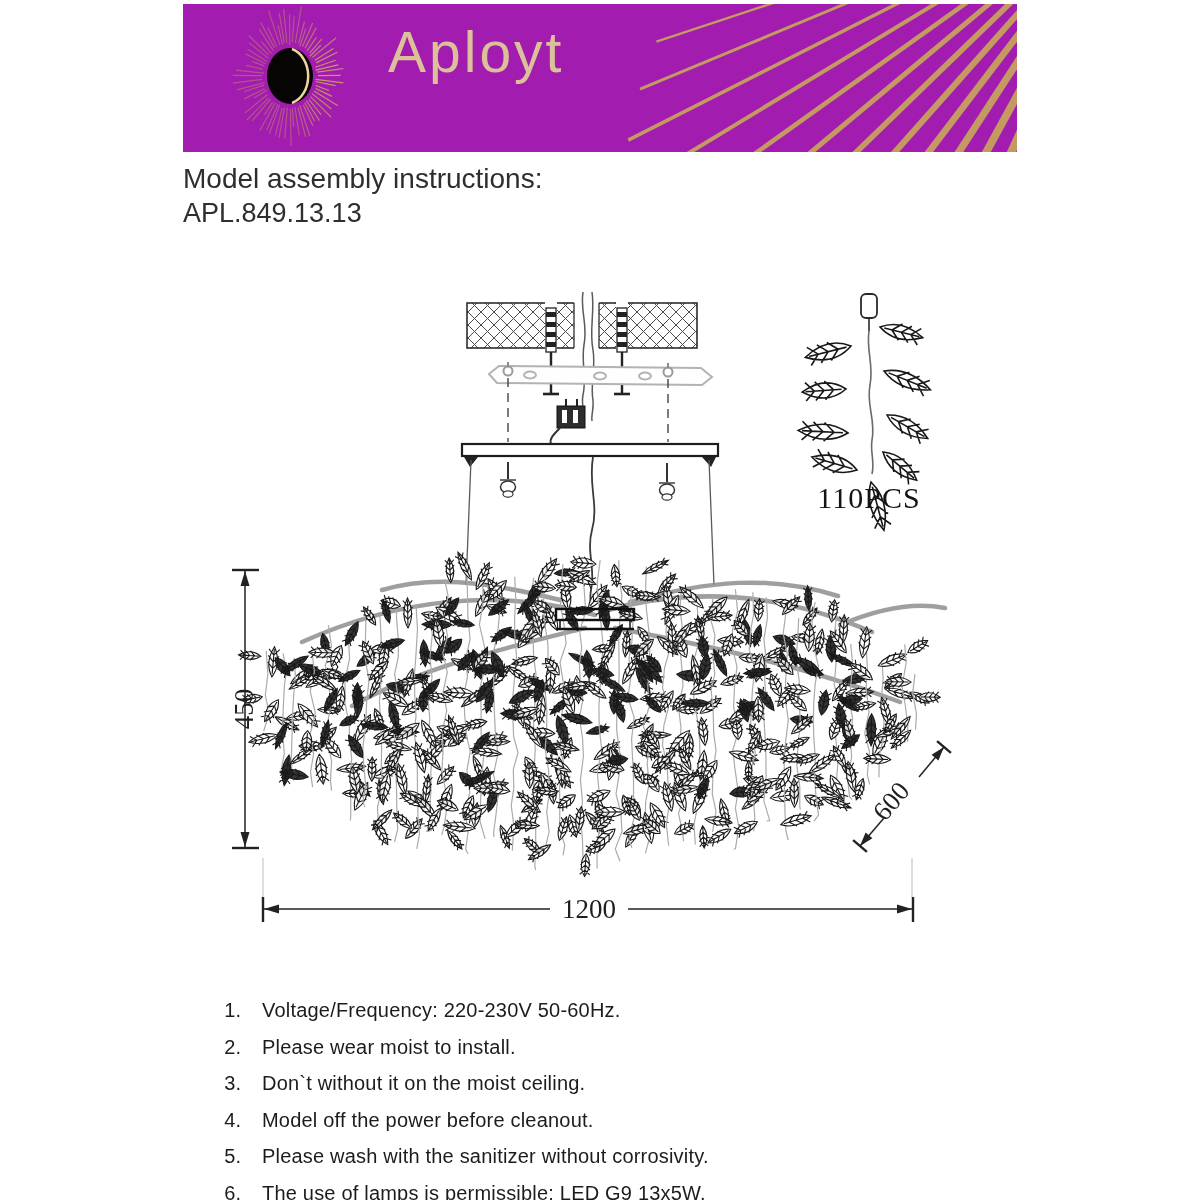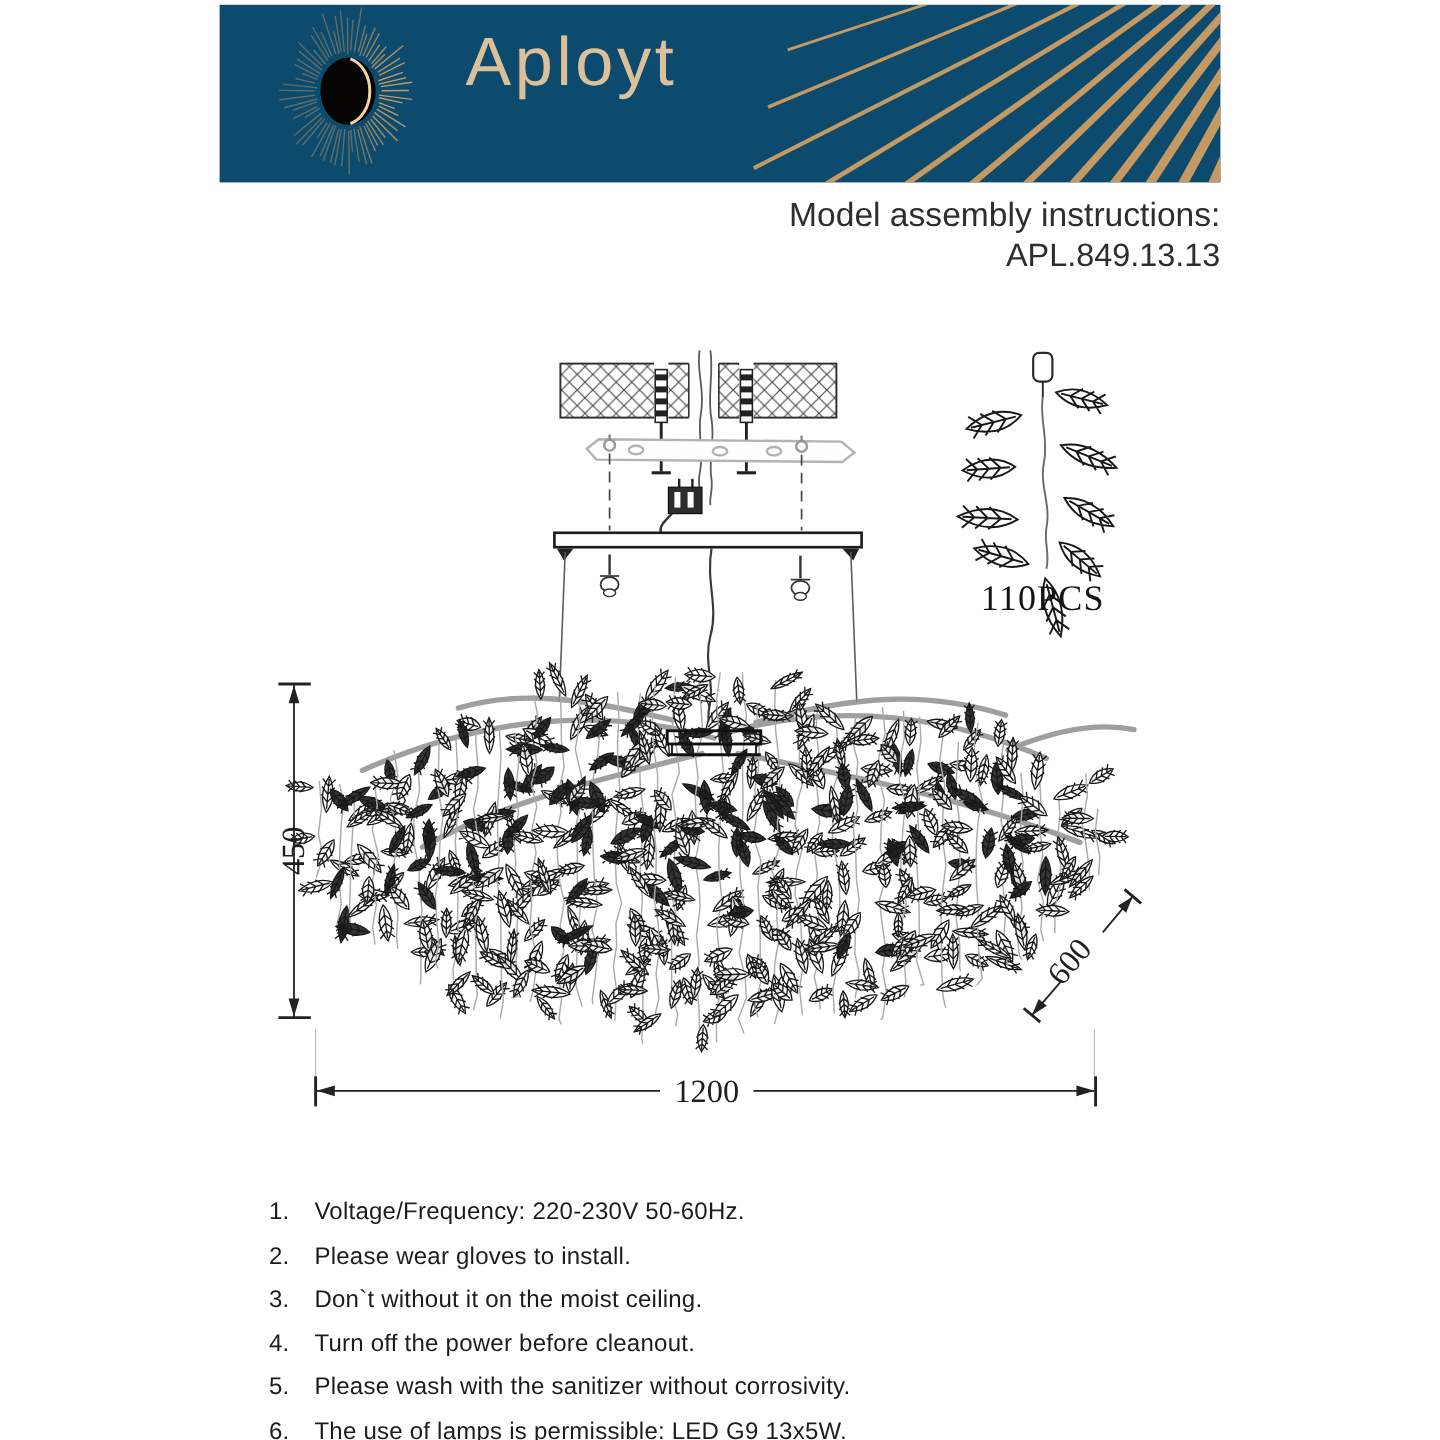--- a/index.html
+++ b/index.html
@@ -1,24 +1,24 @@
 <!DOCTYPE html>
 <html><head>
 <meta charset="utf-8">
 <style>
   html,body{margin:0;padding:0;background:#ffffff;}
   body{width:1200px;height:1200px;position:relative;font-family:"Liberation Sans",sans-serif;overflow:hidden;}
 
   
-  .banner{position:absolute;left:183px;top:4px;width:834px;height:148px;background:#0c4a6e;overflow:hidden;}
+  .banner{position:absolute;left:183px;top:4px;width:834px;height:148px;background:#a21caf;overflow:hidden;}
   .banner svg{position:absolute;left:0;top:0;}
   .brand{position:absolute;left:205px;top:20px;font-size:57px;letter-spacing:3px;color:#dcc09a;font-weight:400;line-height:1;}
 
   
-  .titleblock{position:absolute;left:183px;top:162px;width:834px;text-align:right;color:#2e2e2e;}
+  .titleblock{position:absolute;left:183px;top:162px;width:834px;text-align:left;color:#2e2e2e;}
   .titleblock .t1{font-size:28px;line-height:34px;}
   .titleblock .t2{font-size:27px;line-height:34px;}
 
   
   #diagram{position:absolute;left:0;top:0;width:1200px;height:980px;}
   .dimtext{font-family:"Liberation Serif",serif;font-size:27px;fill:#1f1f1f;}
   .pcstext{font-family:"Liberation Serif",serif;font-size:30px;fill:#141414;letter-spacing:1px;}
 
   
   .instructions{position:absolute;left:205px;top:992px;width:812px;}
@@ -752,19 +752,19 @@
         <path d="M0 0Q21.2 -15.0 47 0Q21.2 15.0 0 0ZM4.7 0L43.2 0M13.2 0L22.6 -9.3M13.2 0L22.6 9.3M23.5 0L32.9 -9.3M23.5 0L32.9 9.3M33.8 0L43.2 -9.3M33.8 0L43.2 9.3" transform="translate(857.0 470.0) rotate(196)" fill="#ffffff" fill-opacity="0.85" stroke="#181818" stroke-width="1.6"></path>
         <path d="M0 0Q22.5 -13.5 50 0Q22.5 13.5 0 0ZM5.0 0L46.0 0M14.0 0L24.0 -8.4M14.0 0L24.0 8.4M25.0 0L35.0 -8.4M25.0 0L35.0 8.4M36.0 0L46.0 -8.4M36.0 0L46.0 8.4" transform="translate(871.0 482.0) rotate(75)" fill="#ffffff" fill-opacity="0.85" stroke="#181818" stroke-width="1.6"></path>
       </g>
     <text class="pcstext" x="869" y="508" text-anchor="middle" stroke="none">110PCS</text>
   </g>
 </svg>
 
 <div class="instructions">
   <ol>
       <li>Voltage/Frequency: 220-230V 50-60Hz.</li>
-      <li>Please wear gloves to install.</li>
+      <li>Please wear moist to install.</li>
       <li>Don`t without it on the moist ceiling.</li>
-      <li>Turn off the power before cleanout.</li>
+      <li>Model off the power before cleanout.</li>
       <li>Please wash with the sanitizer without corrosivity.</li>
       <li>The use of lamps is permissible: LED G9 13x5W.</li>
     </ol>
 </div>
 
 </body></html>

